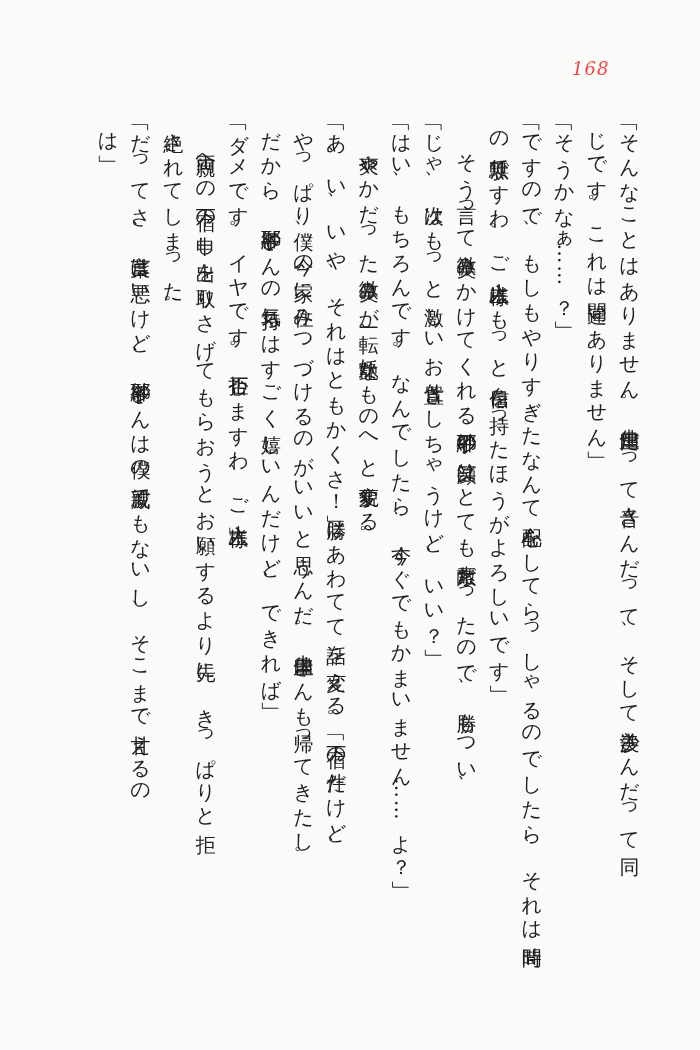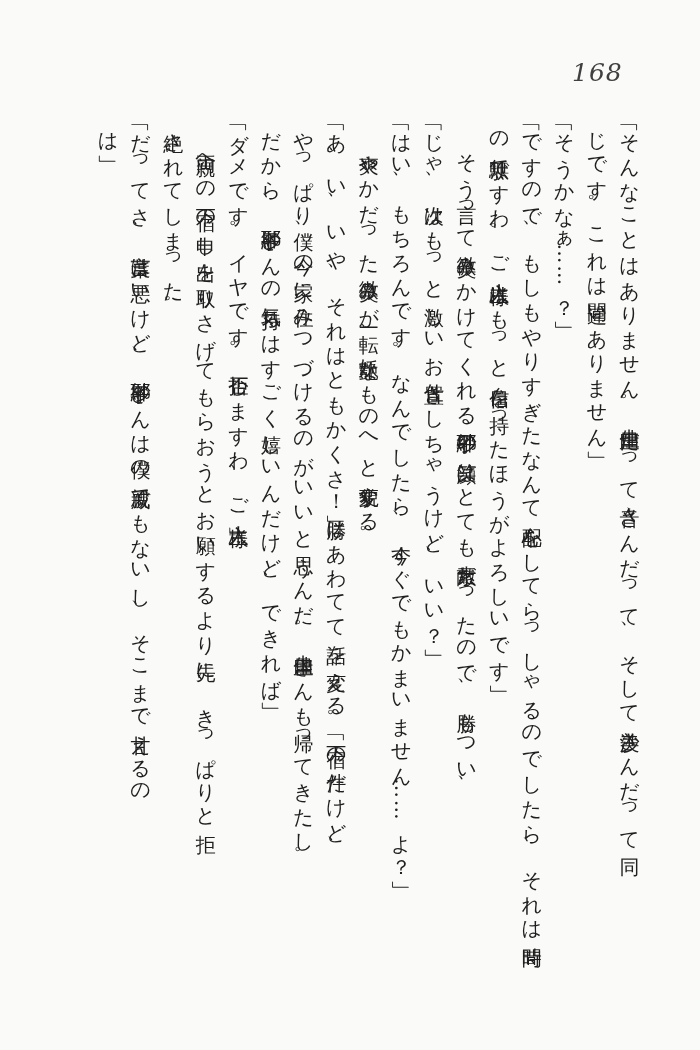--- a/index.html
+++ b/index.html
@@ -12,23 +12,23 @@
     position: relative;
     background: #fafaf8;
     font-family: "DejaVu Serif", "Liberation Serif", serif;
     overflow: hidden;
   }
   .page-number {
     position: absolute;
     top: 58px;
     left: 572px;
     font-style: italic;
-    font-size: 25px;
+    font-size: 18px;
     letter-spacing: 1px;
-    color: #404040;
+    color: #ef4444;
   }
   .text-block {
     position: absolute;
     top: 118px;
     right: 54px;
     height: 848px;
     writing-mode: vertical-rl;
     text-orientation: mixed;
     font-size: 20px;
     letter-spacing: 1.8px;

